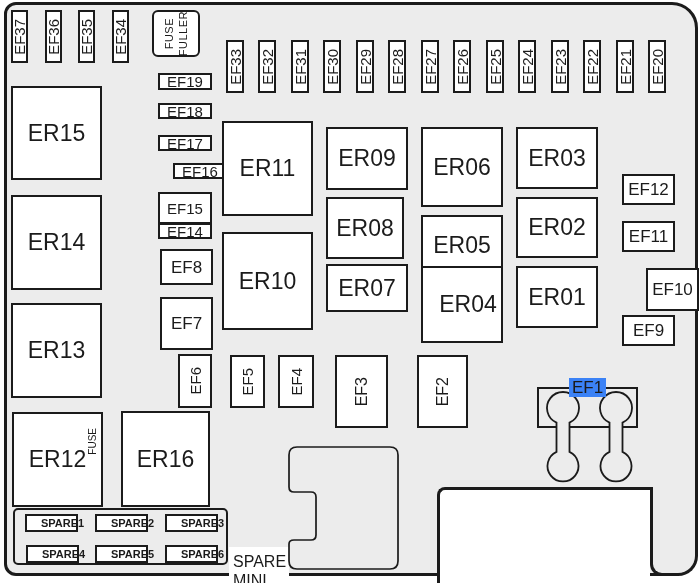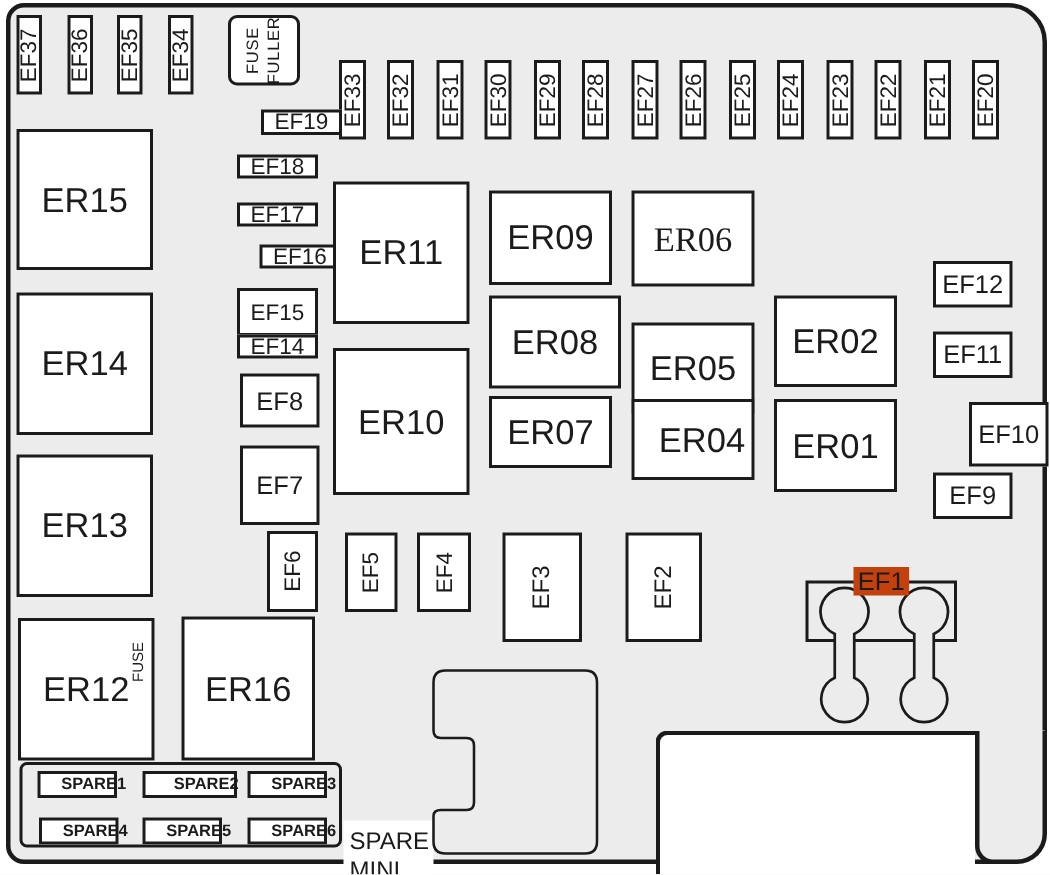--- a/index.html
+++ b/index.html
@@ -23,21 +23,21 @@
             background:#ececec;border:3px solid #1b1b1b;border-top:none;
             border-radius:0 0 20px 12px;z-index:1;}
   .sparenote{position:absolute;left:229px;top:505px;width:60px;height:65px;background:#fff;
              z-index:2;font-size:16px;line-height:19px;padding-left:4px;box-sizing:border-box;
              padding-top:5px;margin-top:42px;}
   .fusetag{position:absolute;right:3px;top:14px;font-size:10px;}
   .pullerbox{display:flex;gap:3px;font-size:11px;border-radius:6px;letter-spacing:0.5px;}
   #overlay{position:absolute;left:0;top:0;z-index:3;pointer-events:none;}
   #ef1label{position:absolute;left:537px;top:378px;width:101px;text-align:center;
             font-size:17px;z-index:4;}
-  #ef1label span{background:#c2410c;padding:0 3px;}
+  #ef1label span{background:#3b82f6;padding:0 3px;}
   .er12box{font-size:23px;}
 </style>
 </head>
 <body>
 
 <div id="stage">
 
   <div class="panel"></div>
   <div class="cutout"></div>
   <div class="rightcol"></div>
@@ -110,21 +110,21 @@
       <span>ER14</span>
     </div>
   <div class="box relay" style="left:11px;top:303px;width:91px;height:95px;">
       <span>ER13</span>
     </div>
   <div class="box relay er12box" style="left:12px;top:412px;width:91px;height:95px;">
     <span>ER12</span>
     <span class="fusetag vtext">FUSE</span>
   </div>
 
-  <div class="box mini" style="left:158px;top:73px;width:54px;height:17px;margin-left:16px;">
+  <div class="box mini" style="left:158px;top:73px;width:54px;height:17px;">
       <span>EF19</span>
     </div>
   <div class="box mini" style="left:158px;top:103px;width:54px;height:16px;">
       <span>EF18</span>
     </div>
   <div class="box mini" style="left:158px;top:135px;width:54px;height:16px;">
       <span>EF17</span>
     </div>
   <div class="box mini" style="left:173px;top:163px;width:54px;height:16px;">
       <span>EF16</span>
@@ -145,37 +145,40 @@
   <div class="box relay" style="left:222px;top:121px;width:91px;height:95px;">
       <span>ER11</span>
     </div>
   <div class="box relay" style="left:222px;top:232px;width:91px;height:98px;">
       <span>ER10</span>
     </div>
 
   <div class="box relay" style="left:326px;top:127px;width:82px;height:63px;">
       <span>ER09</span>
     </div>
-  <div class="box relay" style="left:326px;top:197px;width:88px;height:62px;align-items:center;">
+  <div class="box relay" style="left:326px;top:197px;width:78px;height:62px;align-items:center;">
       <span>ER08</span>
     </div>
   <div class="box relay" style="left:326px;top:264px;width:82px;height:48px;">
       <span>ER07</span>
     </div>
 
-  <div class="box relay" style="left:421px;top:127px;width:82px;height:64px;font-family:Liberation Serif, serif;">
+  <div class="box relay" style="left:421px;top:127px;width:82px;height:80px;">
       <span>ER06</span>
     </div>
   <div class="box relay" style="left:421px;top:215px;width:82px;height:61px;">
       <span>ER05</span>
     </div>
-  <div class="box relay" style="left:421px;top:266px;width:82px;height:54px;padding-left:12px;">
+  <div class="box relay" style="left:421px;top:266px;width:82px;height:77px;padding-left:12px;">
       <span>ER04</span>
     </div>
 
+  <div class="box relay" style="left:516px;top:127px;width:82px;height:62px;">
+      <span>ER03</span>
+    </div>
   <div class="box relay" style="left:516px;top:197px;width:82px;height:61px;">
       <span>ER02</span>
     </div>
   <div class="box relay" style="left:516px;top:266px;width:82px;height:62px;">
       <span>ER01</span>
     </div>
 
   <div class="box sq" style="left:622px;top:174px;width:53px;height:31px;">
       <span>EF12</span>
     </div>
@@ -209,21 +212,21 @@
   <div id="ef1label"><span>EF1</span></div>
 
   <div class="box relay" style="left:121px;top:411px;width:89px;height:96px;">
       <span>ER16</span>
     </div>
 
   <div class="box ghost" style="left:13px;top:508px;width:215px;height:57px;border-width:2.5px;border-radius:5px;"></div>
   <div class="box sparebox" style="left:25px;top:514px;width:53px;height:18px;">
       <span>SPARE1</span>
     </div>
-  <div class="box sparebox" style="left:95px;top:514px;width:63px;height:18px;">
+  <div class="box sparebox" style="left:95px;top:514px;width:53px;height:18px;">
       <span>SPARE2</span>
     </div>
   <div class="box sparebox" style="left:165px;top:514px;width:53px;height:18px;">
       <span>SPARE3</span>
     </div>
   <div class="box sparebox" style="left:26px;top:545px;width:53px;height:18px;">
       <span>SPARE4</span>
     </div>
   <div class="box sparebox" style="left:95px;top:545px;width:53px;height:18px;">
       <span>SPARE5</span>

